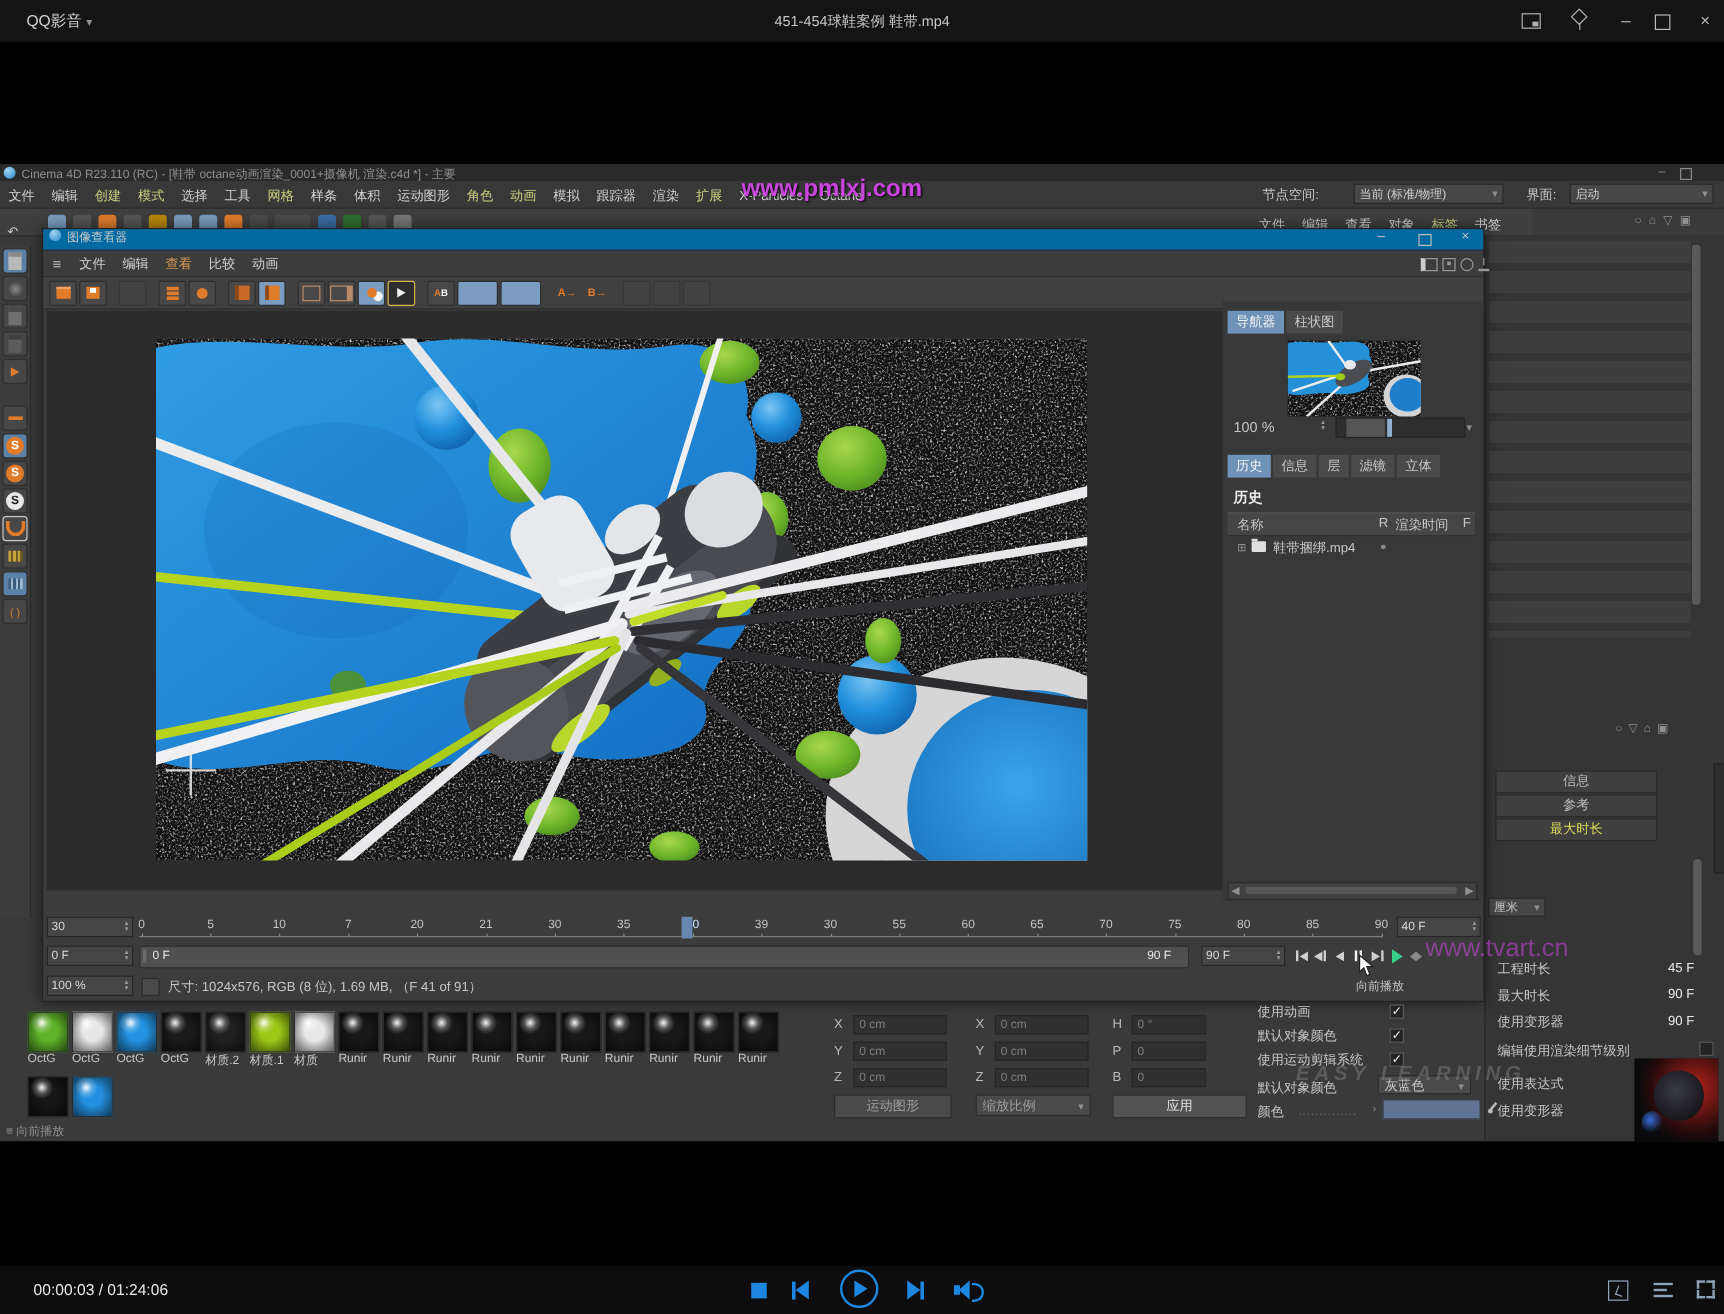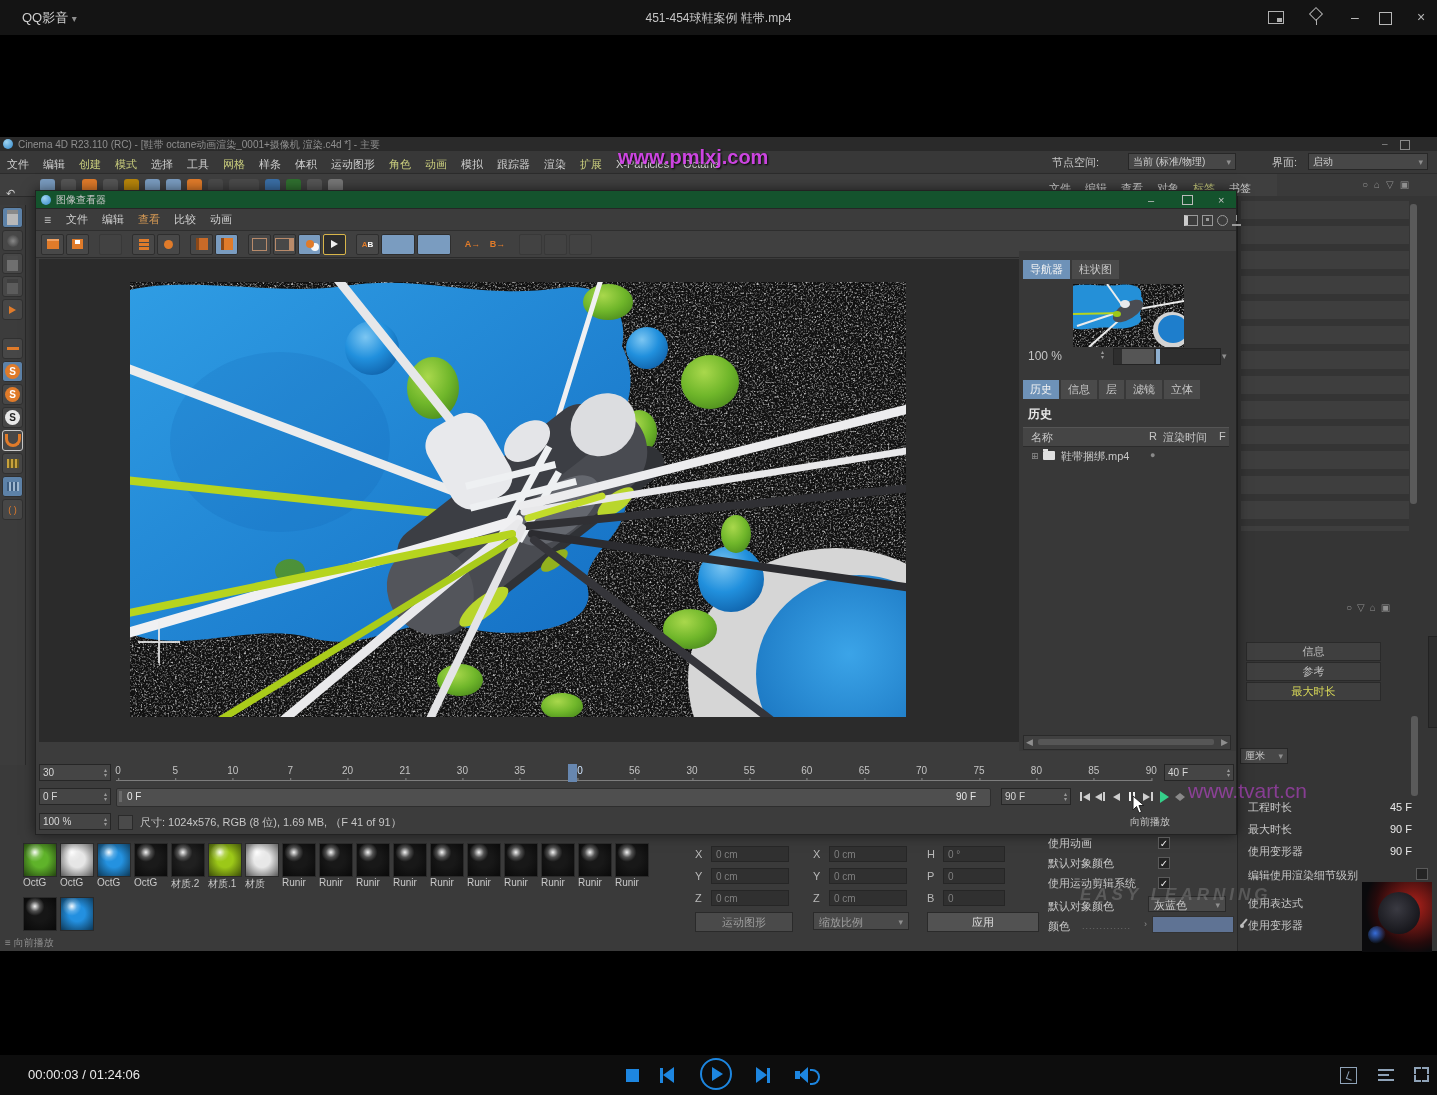--- a/index.html
+++ b/index.html
@@ -23,21 +23,21 @@
   .ommenu .mi:nth-child(5){color:#c9cd7d}
   .dd{background:#474747;border:1px solid #272727;color:#cfcfcf;font-size:10px;display:flex;align-items:center;justify-content:space-between;padding:0 4px;box-sizing:border-box}
   .toolstrip{background:#3f3f3f;border-bottom:1px solid #2b2b2b;display:flex;align-items:center;padding-left:40px;overflow:hidden}
   .blob{width:15px;height:13px;margin-right:6px;border-radius:3px;flex:none}
   .ltool{width:25px;background:#3c3c3c;border-right:1px solid #2a2a2a}
   .ltool .ic{width:21px;height:21px;margin:2px auto;background:#474747;border:1px solid #303030;border-radius:3px;box-sizing:border-box;display:flex;align-items:center;justify-content:center;font-size:10px;color:#cfcfcf}
   .ltool .sel{background:#5d82a8}
   .orangeS{width:15px;height:15px;border-radius:50%;background:#e07b2a;color:#fff;font-size:10px;font-weight:bold;text-align:center;line-height:15px}
   
   .pv{left:35px;top:53px;width:1202px;height:645px;background:#3c3c3c;border:1px solid #222;box-sizing:border-box;box-shadow:0 0 12px rgba(0,0,0,.55)}
-  .pv-title{height:17px;background:#14532d;border-bottom:1px solid #262626;display:flex;align-items:center}
+  .pv-title{height:17px;background:#0369a1;border-bottom:1px solid #262626;display:flex;}
   .pv-menu{height:21px;display:flex;align-items:center;border-bottom:1px solid #2e2e2e}
   .pv-menu .mi:nth-child(4){color:#d89b55}
   .pv-tools{height:26px;background:#404040;border-bottom:1px solid #2b2b2b;display:flex;align-items:center;padding-left:5px}
   .tic{width:23px;height:21px;margin-right:2px;background:#484848;border:1px solid #2e2e2e;border-radius:2px;box-sizing:border-box;display:flex;align-items:center;justify-content:center;flex:none}
   .tic.blue{background:#7a9cc0}.tic.dis{background:#424242;border-color:#383838}
   .tic.ybord{border:1px solid #d8b54a;background:#2d2d2d}
   .tgap{width:8px;flex:none}
   .canvas{background:#2b2b2b}
   .tab{display:inline-block;font-size:11px;color:#c8c8c8;background:#4a4a4a;padding:2px 7px;margin-right:2px}
   .tab.sel,.navtabs .tab:nth-child(1),.infotabs .tab:nth-child(1){background:#6e92b8;color:#f2f2f2}
@@ -109,21 +109,21 @@
       <div class="abs t10 cdim nw" style="left:18px;top:1px">Cinema 4D R23.110 (RC) - [鞋带 octane动画渲染_0001+摄像机 渲染.c4d *] - 主要</div>
       <div class="abs t10 cdim" style="left:1382px;top:1px">–</div>
       <div class="abs" style="left:1400px;top:3px;width:8px;height:8px;border:1px solid #8a8a8a"></div>
     </div>
 
     <div class="abs menubar">
       <div class="mainmenu nw" style="padding-top:3px">
         <span class="mi" style="--i: 0;">文件</span><span class="mi" style="--i: 1;">编辑</span><span class="mi" style="--i: 2;">创建</span><span class="mi" style="--i: 3;">模式</span><span class="mi" style="--i: 4;">选择</span><span class="mi" style="--i: 5;">工具</span><span class="mi" style="--i: 6;">网格</span><span class="mi" style="--i: 7;">样条</span><span class="mi" style="--i: 8;">体积</span><span class="mi" style="--i: 9;">运动图形</span><span class="mi" style="--i: 10;">角色</span><span class="mi" style="--i: 11;">动画</span><span class="mi" style="--i: 12;">模拟</span><span class="mi" style="--i: 13;">跟踪器</span><span class="mi" style="--i: 14;">渲染</span><span class="mi" style="--i: 15;">扩展</span><span class="mi" style="--i: 16;">X-Particles</span><span class="mi" style="--i: 17;">Octane</span>
       </div>
       <div class="abs t11 ctxt nw" style="left:1052px;top:4px">节点空间:</div>
-      <div class="abs dd" style="left:1128px;top:2px;width:108px;height:17px">
+      <div class="abs dd" style="left:1128px;top:2px;width:125px;height:17px">
           <span>当前 (标准/物理)</span>
           <span class="t9 cdim">▾</span>
         </div>
       <div class="abs t11 ctxt nw" style="left:1272px;top:4px">界面:</div>
       <div class="abs dd" style="left:1308px;top:2px;width:120px;height:17px">
           <span>启动</span>
           <span class="t9 cdim">▾</span>
         </div>
     </div>
 
@@ -486,21 +486,21 @@
       <div class="abs ruler" style="left:80px;top:573px;width:1046px">
         <span class="tick" style="--i: 0;">0</span>
           <span class="tick" style="--i: 1;">5</span>
           <span class="tick" style="--i: 2;">10</span>
           <span class="tick" style="--i: 3;">7</span>
           <span class="tick" style="--i: 4;">20</span>
           <span class="tick" style="--i: 5;">21</span>
           <span class="tick" style="--i: 6;">30</span>
           <span class="tick" style="--i: 7;">35</span>
           <span class="tick" style="--i: 8;">40</span>
-          <span class="tick" style="--i: 9;">56</span>
+          <span class="tick" style="--i: 9;">39</span>
           <span class="tick" style="--i: 10;">30</span>
           <span class="tick" style="--i: 11;">55</span>
           <span class="tick" style="--i: 12;">60</span>
           <span class="tick" style="--i: 13;">65</span>
           <span class="tick" style="--i: 14;">70</span>
           <span class="tick" style="--i: 15;">75</span>
           <span class="tick" style="--i: 16;">80</span>
           <span class="tick" style="--i: 17;">85</span>
           <span class="tick" style="--i: 18;">90</span>
         <div class="rline"></div>

